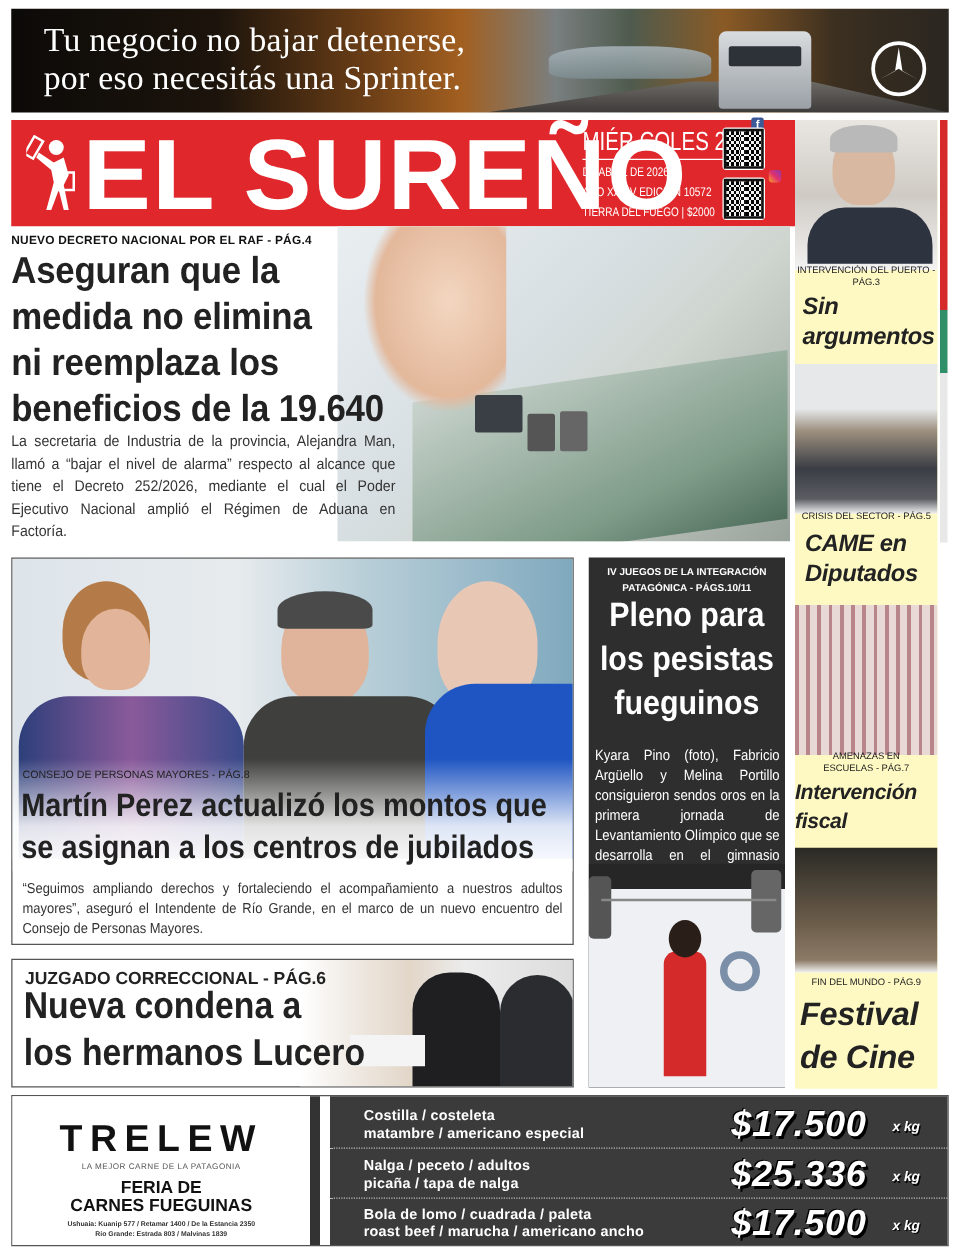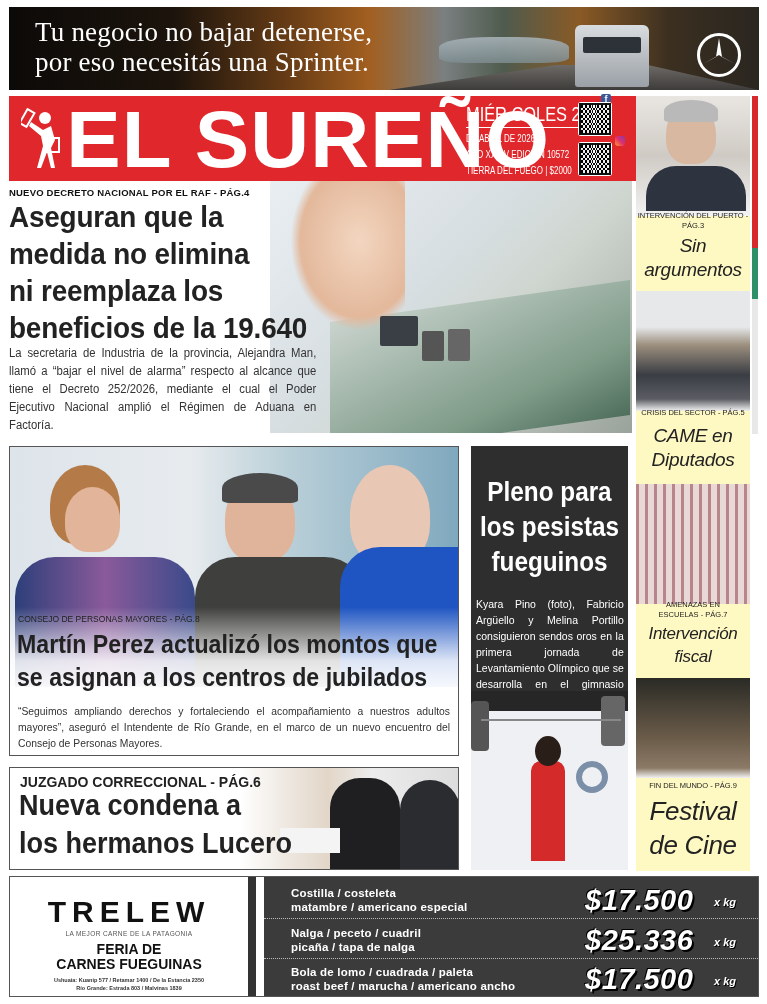--- a/index.html
+++ b/index.html
@@ -39,21 +39,21 @@
 #lead-photo .board{position:absolute;left:60px;top:120px;width:300px;height:135px;background:linear-gradient(160deg,#c9d3cd,#7e9b88 70%,#4f6e5c);transform:skewY(-8deg)}
 #lead-kicker{left:9px;top:187px;font-size:9.5px;font-weight:bold;color:#111;letter-spacing:.2px}
 #lead-title{left:9px;top:198px;width:330px;font-family:"Liberation Sans",sans-serif;font-weight:900;font-size:30px;line-height:37px;color:#222;letter-spacing:-.2px;transform:scaleX(.93);transform-origin:left}
 #lead-body{left:9px;top:344px;width:307px;font-size:12.3px;line-height:18px;color:#333;text-align:justify;transform:scaleX(.92);transform-origin:left;width:334px}
 
 
 #sidebar{left:636px;top:96px;width:114px;height:775px;background:#fef9c3}
 .side-item{position:absolute;left:0;width:114px;overflow:hidden}
 .side-photo{position:absolute;left:0;top:0;width:114px}
 .side-kicker{position:absolute;left:0;width:114px;text-align:center;font-size:7.5px;line-height:10px;color:#222;text-transform:uppercase}
-.side-title{position:absolute;left:0;width:114px;text-align:center;font-weight:400;font-style:italic;color:#222;font-size:19px;line-height:24px;letter-spacing:-.3px}
+.side-title{position:absolute;left:0;width:114px;font-weight:700;font-style:italic;color:#222;font-size:19px;line-height:24px;letter-spacing:-.3px}
 #right-edge{left:752px;top:96px;width:6px;height:338px;background:linear-gradient(180deg,#d62a2a 0 45%,#2f8f69 45% 60%,#e8e8e8 60%)}
 
 
 #story2{left:9px;top:446px;width:450px;height:310px;border:1px solid #555;overflow:hidden;background:#fff}
 #story2 .photo{position:absolute;left:0;top:0;width:450px;height:240px;background:linear-gradient(90deg,#dde4ea 0%,#e7ebee 40%,#b9cfd8 62%,#7fa8be 100%)}
 .person{position:absolute;border-radius:50% 50% 40% 40%}
 #story2 .fade{position:absolute;left:0;top:160px;width:450px;height:90px;background:linear-gradient(180deg,rgba(255,255,255,0),rgba(255,255,255,.85) 60%,#fff)}
 #story2-kicker{position:absolute;left:8px;top:167px;font-size:8.5px;color:#222;text-transform:uppercase}
 #story2-title{position:absolute;left:7px;top:181px;width:450px;font-weight:900;font-size:26px;line-height:33px;color:#222;transform:scaleX(.89);transform-origin:left;white-space:nowrap}
 #story2-body{position:absolute;left:8px;top:256px;width:480px;font-size:11.5px;line-height:16px;color:#333;text-align:justify;transform:scaleX(.9);transform-origin:left}
@@ -200,20 +200,24 @@
     <div style="position:absolute;left:40px;top:60px;width:60px;height:25px;background:#f4f4f4"></div>
   </div>
   <div id="story3-kicker">JUZGADO CORRECCIONAL - PÁG.6</div>
   <div id="story3-title">
     <div>Nueva condena a</div>
     <div>los hermanos Lucero</div>
   </div>
 </div>
 
 <div id="story4" class="abs">
+  <div id="story4-kicker">
+    <div>IV JUEGOS DE LA INTEGRACIÓN</div>
+    <div>PATAGÓNICA - PÁGS.10/11</div>
+  </div>
   <div id="story4-title">
     <div>Pleno para</div>
     <div>los pesistas</div>
     <div>fueguinos</div>
   </div>
   <div id="story4-body">Kyara Pino (foto), Fabricio Argüello y Melina Portillo consiguieron sendos oros en la primera jornada de Levantamiento Olímpico que se desarrolla en el gimnasio Muriel.</div>
   <div class="photo">
     <div style="position:absolute;left:0;top:10px;width:18px;height:50px;background:#555;border-radius:4px"></div>
     <div style="position:absolute;left:130px;top:5px;width:24px;height:50px;background:#666;border-radius:4px"></div>
     <div style="position:absolute;left:10px;top:28px;width:140px;height:2px;background:#888"></div>
@@ -240,21 +244,21 @@
     <div class="price-row" style="top:4px">
       <div class="cuts">
         <div>Costilla / costeleta</div>
         <div>matambre / americano especial</div>
       </div>
       <div class="price">$17.500</div>
       <div class="unit">x kg</div>
     </div>
     <div class="price-row" style="top:44px">
       <div class="cuts">
-        <div>Nalga / peceto / cuadril</div>
+        <div>Nalga / peceto / adultos</div>
         <div>picaña / tapa de nalga</div>
       </div>
       <div class="price">$25.336</div>
       <div class="unit">x kg</div>
     </div>
     <div class="price-row" style="top:83px;border-bottom:none">
       <div class="cuts">
         <div>Bola de lomo / cuadrada / paleta</div>
         <div>roast beef / marucha / americano ancho</div>
       </div>

